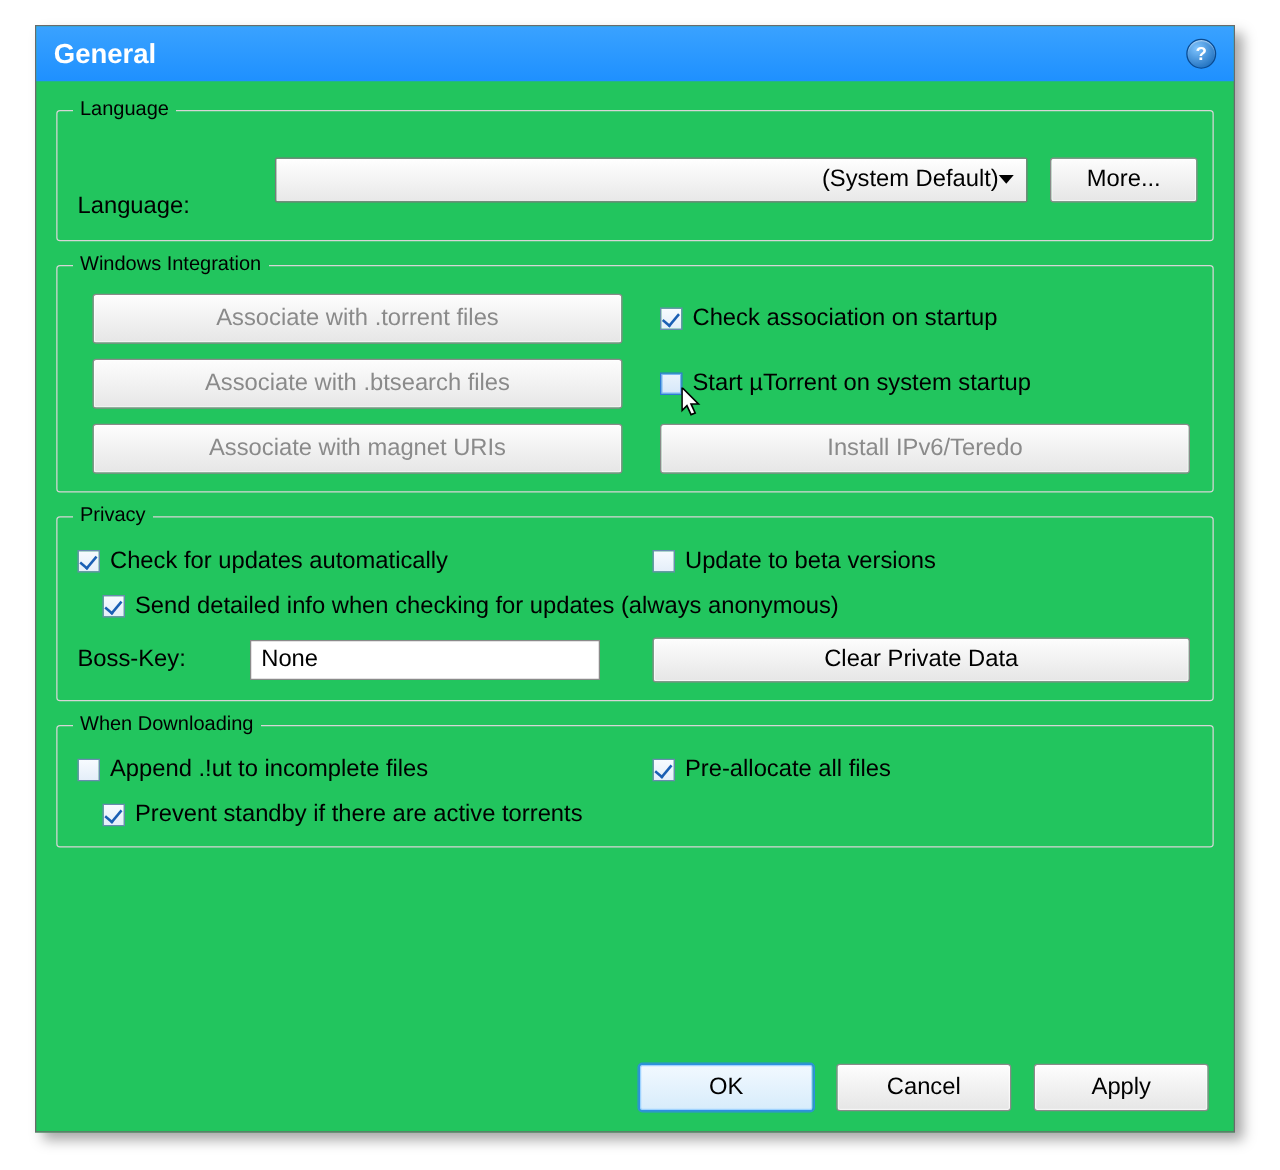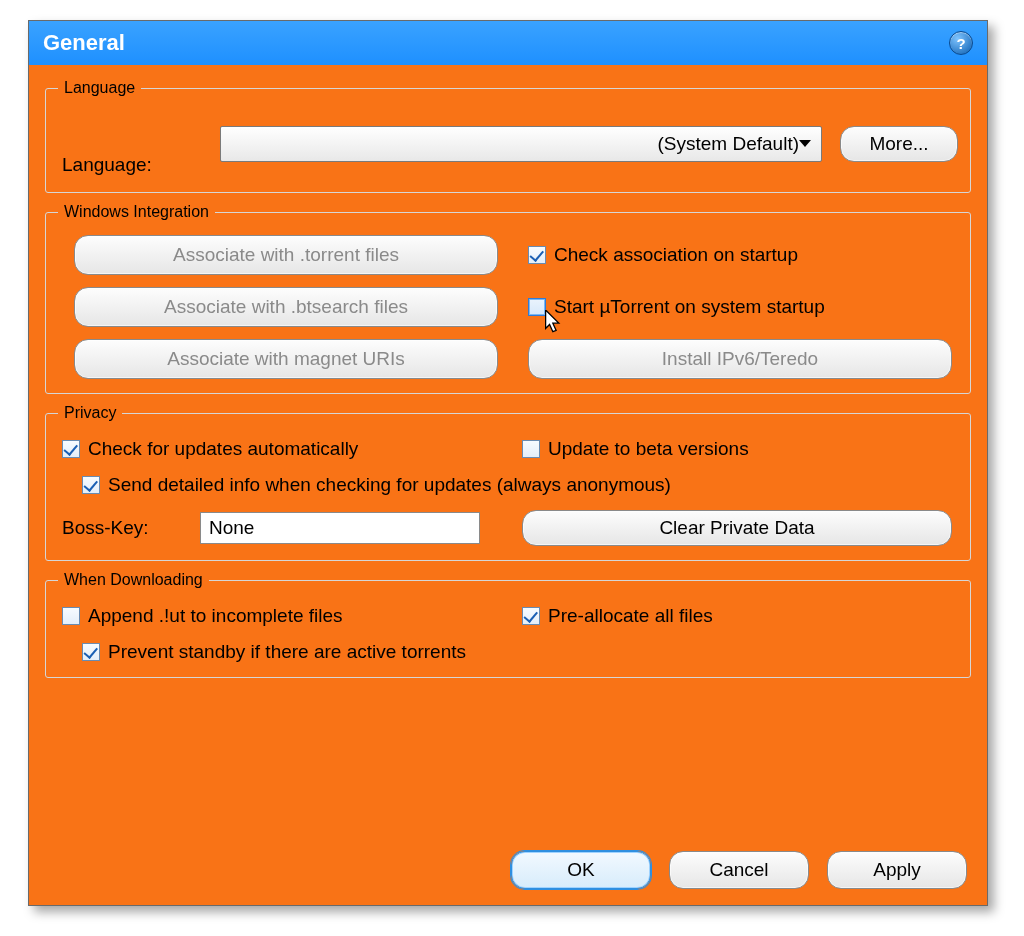--- a/index.html
+++ b/index.html
@@ -13,21 +13,21 @@
     color: #000;
   }
   .shadow-wrap {
     position: absolute;
     left: 28px;
     top: 20px;
     width: 960px;
     height: 886px;
     box-shadow: 6px 6px 10px rgba(0,0,0,0.35);
     border: 1px solid #6a6a6a;
-    background: #f97316;
+    background: #22c55e;
     box-sizing: border-box;
   }
   .titlebar {
     height: 44px;
     background: linear-gradient(to bottom, #3aa2ff 0%, #1e90ff 100%);
     color: #ffffff;
     font-weight: bold;
     font-size: 22px;
     padding: 0 14px;
     display: flex;
@@ -86,21 +86,21 @@
   .select .arrow {
     width: 0; height: 0;
     border-left: 6px solid transparent;
     border-right: 6px solid transparent;
     border-top: 7px solid #000;
   }
   .btn {
     height: 36px;
     min-width: 100px;
     border: 1px solid #8a8a8a;
-    border-radius: 14px;
+    border-radius: 3px;
     background: linear-gradient(to bottom, #fdfdfd 0%, #e6e6e6 100%);
     display: inline-flex;
     align-items: center;
     justify-content: center;
     padding: 0 16px;
     box-sizing: border-box;
     color: #000;
     box-shadow: inset 0 0 0 1px rgba(255,255,255,0.6);
   }
   .btn.disabled {

